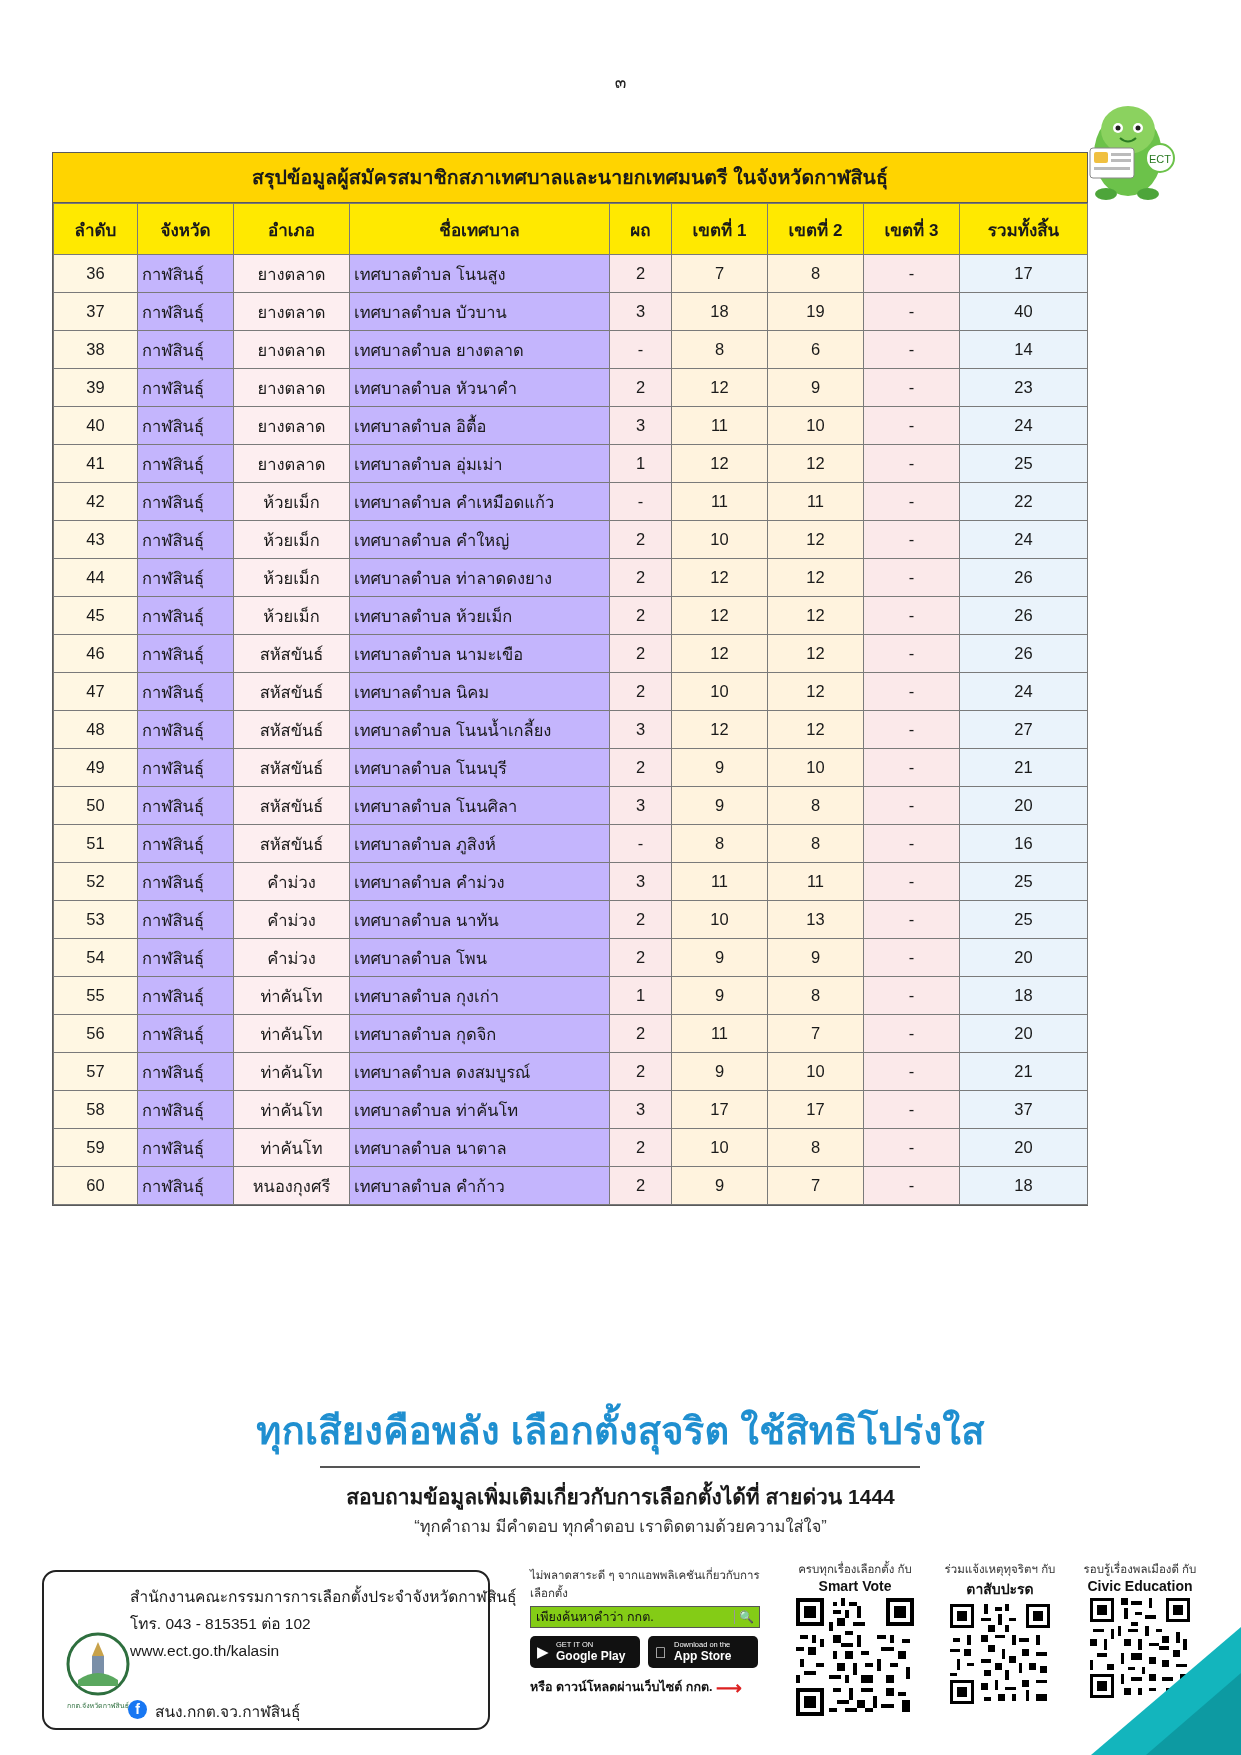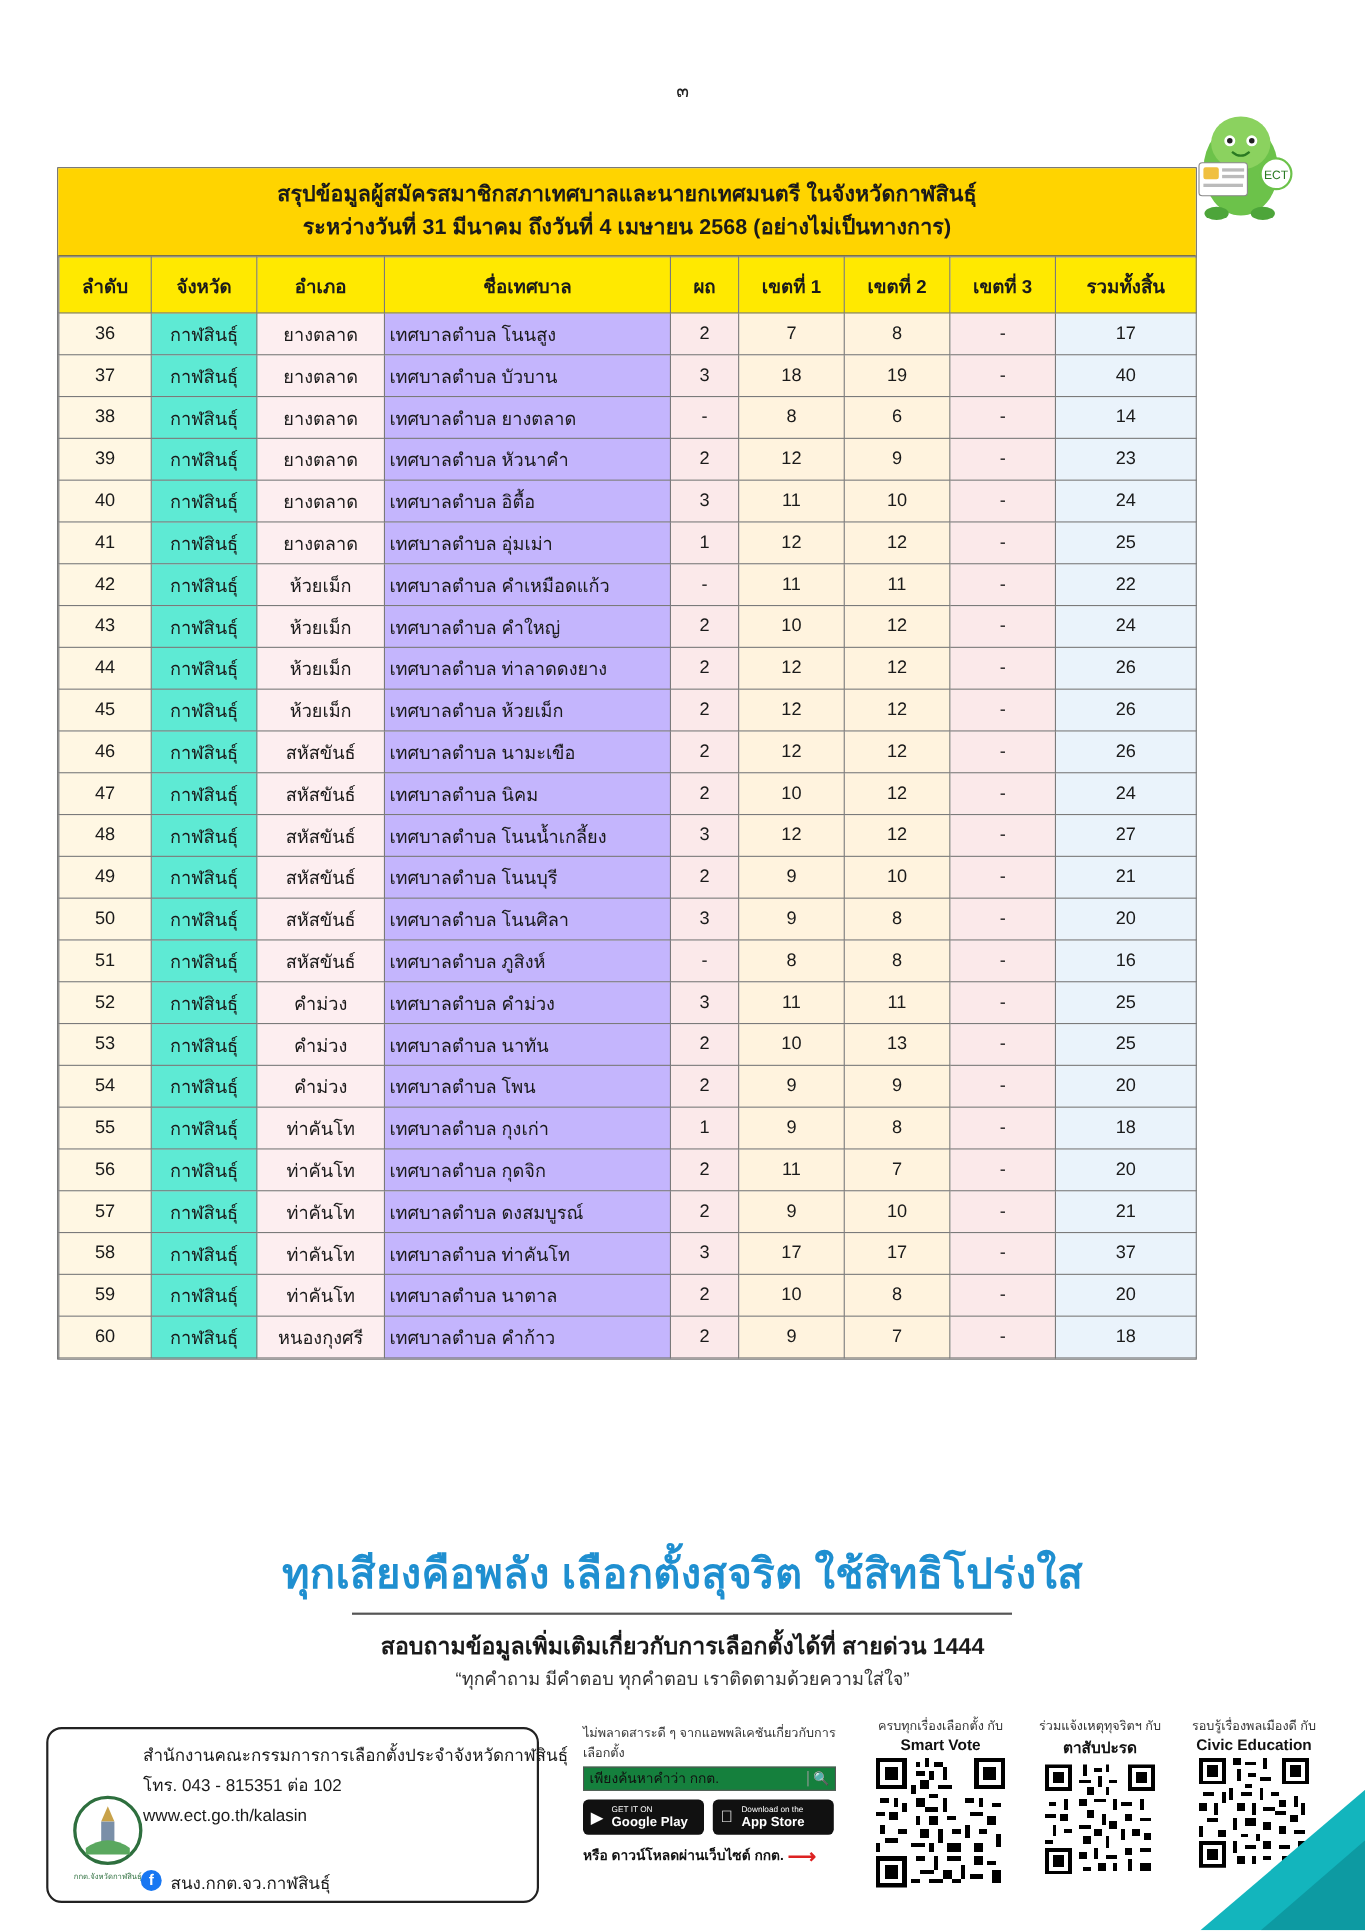--- a/index.html
+++ b/index.html
@@ -80,21 +80,21 @@
   col.c1 { width: 96px; }
   col.c2 { width: 116px; }
   col.c3 { width: 260px; }
   col.c4 { width: 62px; }
   col.c5 { width: 96px; }
   col.c6 { width: 96px; }
   col.c7 { width: 96px; }
   col.c8 { width: 128px; }
 
   td.col-0 { background: #fff7e3; text-align: center; }
-  td.col-1 { background: #5eead4; text-align: center; }
+  td.col-1 { background: #c4b5fd; text-align: left; }
   td.col-2 { background: #fdeef0; text-align: center; }
   td.col-3 { background: #c4b5fd; text-align: left; padding-left: 10px; }
   td.col-4 { background: #fbe9ea; text-align: center; }
   td.col-5 { background: #fff3de; text-align: center; }
   td.col-6 { background: #fff3de; text-align: center; }
   td.col-7 { background: #fbe9ea; text-align: center; }
   td.col-8 { background: #eaf3fb; text-align: center; }
 
   
   .slogan {
@@ -194,21 +194,21 @@
   }
   .promo-top {
     font-size: 11.5px;
     color: #333;
     margin-bottom: 4px;
   }
   .search-row {
     width: 230px;
     height: 22px;
     border: 1px solid #555;
-    background: #15803d;
+    background: #84cc16;
     display: flex;
     align-items: center;
     box-sizing: border-box;
     justify-content: space-between;
   }
   .search-row span.txt {
     flex: 1;
     font-size: 12.5px;
     padding-left: 5px;
     color: #111;
@@ -306,21 +306,20 @@
   <rect x="18" y="71" width="36" height="3" fill="#bbb"></rect>
   <circle cx="84" cy="62" r="14" fill="#fff" stroke="#6cc24a" stroke-width="2"></circle>
   <text x="84" y="67" font-size="11" font-family="Liberation Sans, sans-serif" text-anchor="middle" fill="#2a7a22">ECT</text>
   <ellipse cx="30" cy="98" rx="11" ry="6" fill="#4da53a"></ellipse>
   <ellipse cx="72" cy="98" rx="11" ry="6" fill="#4da53a"></ellipse>
 </svg>
 
 <div class="table-wrap">
   <div class="title-block">
     <div class="title-line">สรุปข้อมูลผู้สมัครสมาชิกสภาเทศบาลและนายกเทศมนตรี ในจังหวัดกาฬสินธุ์</div>
-    <div class="title-line">ระหว่างวันที่ 31 มีนาคม ถึงวันที่ 4 เมษายน 2568 (อย่างไม่เป็นทางการ)</div>
   </div>
   <table class="main">
     <colgroup>
       <col class="c0">
         <col class="c1">
         <col class="c2">
         <col class="c3">
         <col class="c4">
       <col class="c5">
         <col class="c6">

